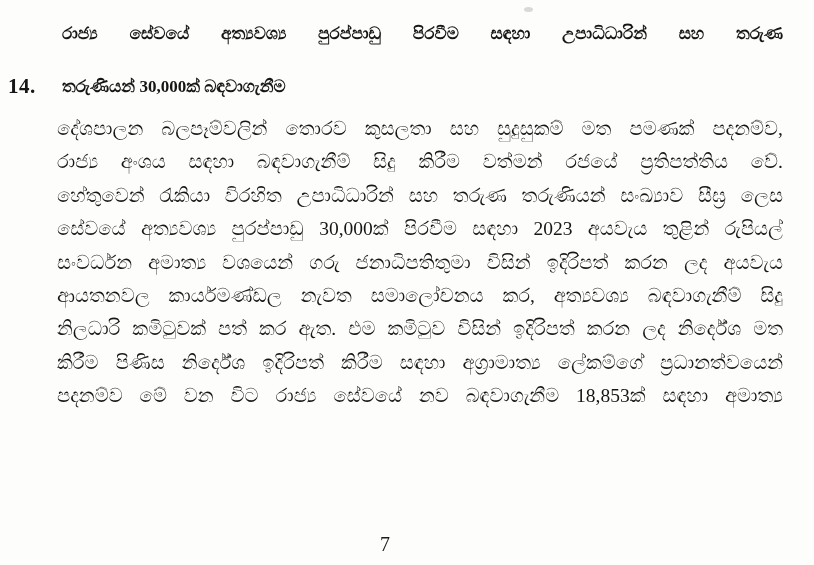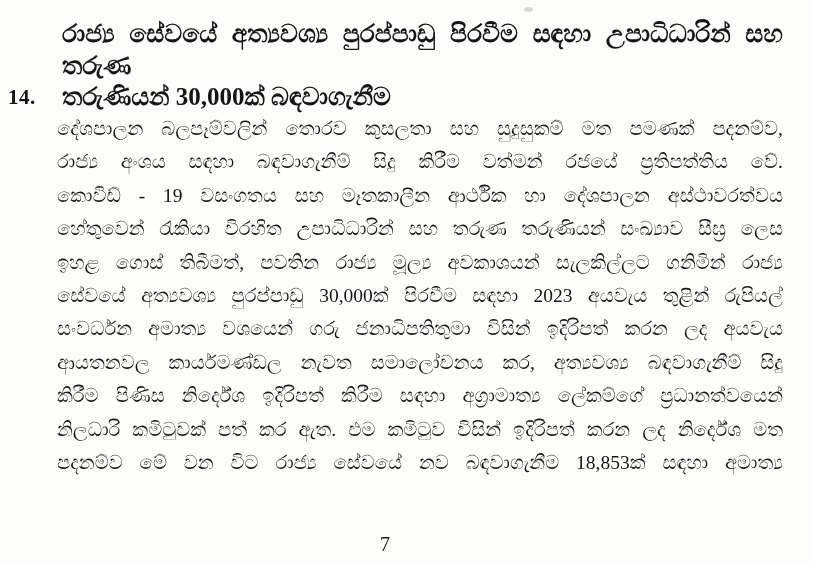--- a/index.html
+++ b/index.html
@@ -30,29 +30,30 @@
     width: 54px;
     flex: 0 0 54px;
     font-size: 21px;
     font-weight: 700;
     line-height: 31px;
     letter-spacing: 0.5px;
   }
   .heading-text {
     flex: 1 1 auto;
     font-weight: 700;
-    font-size: 25px;
+    font-size: 17px;
     line-height: 31.5px;
   }
   .h-line.justify {
     text-align: justify;
     text-align-last: justify;
   }
   .h-line.left {
     text-align: left;
+    margin-top: 21px;
   }
   
   .body-paragraph {
     position: absolute;
     top: 112px;
     left: 57px;
     width: 726px;
     font-size: 19.5px;
   }
   .body-line {
@@ -95,28 +96,26 @@
     <div class="item-number">14.</div>
     <div class="heading-text">
       <div class="h-line justify">රාජ්‍ය සේවයේ අත්‍යවශ්‍ය පුරප්පාඩු පිරවීම සඳහා උපාධිධාරින් සහ තරුණ</div>
       <div class="h-line left">තරුණියන් 30,000ක් බඳවාගැනීම</div>
     </div>
   </div>
 
   <div class="body-paragraph">
     <div class="body-line">දේශපාලන බලපෑම්වලින් තොරව කුසලතා සහ සුදුසුකම් මත පමණක් පදනම්ව,</div>
     <div class="body-line">රාජ්‍ය අංශය සඳහා බඳවාගැනීම් සිදු කිරීම වත්මන් රජයේ ප්‍රතිපත්තිය වේ.</div>
-    <div class="body-line">කොවිඩ් - 19 වසංගතය සහ මෑතකාලීන ආර්ථික හා දේශපාලන අස්ථාවරත්වය</div>
     <div class="body-line">හේතුවෙන් රැකියා විරහිත උපාධිධාරින් සහ තරුණ තරුණියන් සංඛ්‍යාව සීඝ්‍ර ලෙස</div>
-    <div class="body-line">ඉහළ ගොස් තිබීමත්, පවතින රාජ්‍ය මූල්‍ය අවකාශයන් සැලකිල්ලට ගනිමින් රාජ්‍ය</div>
     <div class="body-line">සේවයේ අත්‍යවශ්‍ය පුරප්පාඩු 30,000ක් පිරවීම සඳහා 2023 අයවැය තුළින් රුපියල්</div>
     <div class="body-line">සංවර්ධන අමාත්‍ය වශයෙන් ගරු ජනාධිපතිතුමා විසින් ඉදිරිපත් කරන ලද අයවැය</div>
     <div class="body-line">ආයතනවල කාර්යමණ්ඩල නැවත සමාලෝචනය කර, අත්‍යවශ්‍ය බඳවාගැනීම් සිදු</div>
+    <div class="body-line">නිලධාරි කමිටුවක් පත් කර ඇත. එම කමිටුව විසින් ඉදිරිපත් කරන ලද නිර්දේශ මත</div>
     <div class="body-line">කිරීම පිණිස නිර්දේශ ඉදිරිපත් කිරීම සඳහා අග්‍රාමාත්‍ය ලේකම්ගේ ප්‍රධානත්වයෙන්</div>
-    <div class="body-line">නිලධාරි කමිටුවක් පත් කර ඇත. එම කමිටුව විසින් ඉදිරිපත් කරන ලද නිර්දේශ මත</div>
     <div class="body-line">පදනම්ව මේ වන විට රාජ්‍ය සේවයේ නව බඳවාගැනීම 18,853ක් සඳහා අමාත්‍ය</div>
   </div>
 
   <div class="page-number">7</div>
 
   <div class="scan-artifact"></div>
 
 </div>
 
 </body></html>

